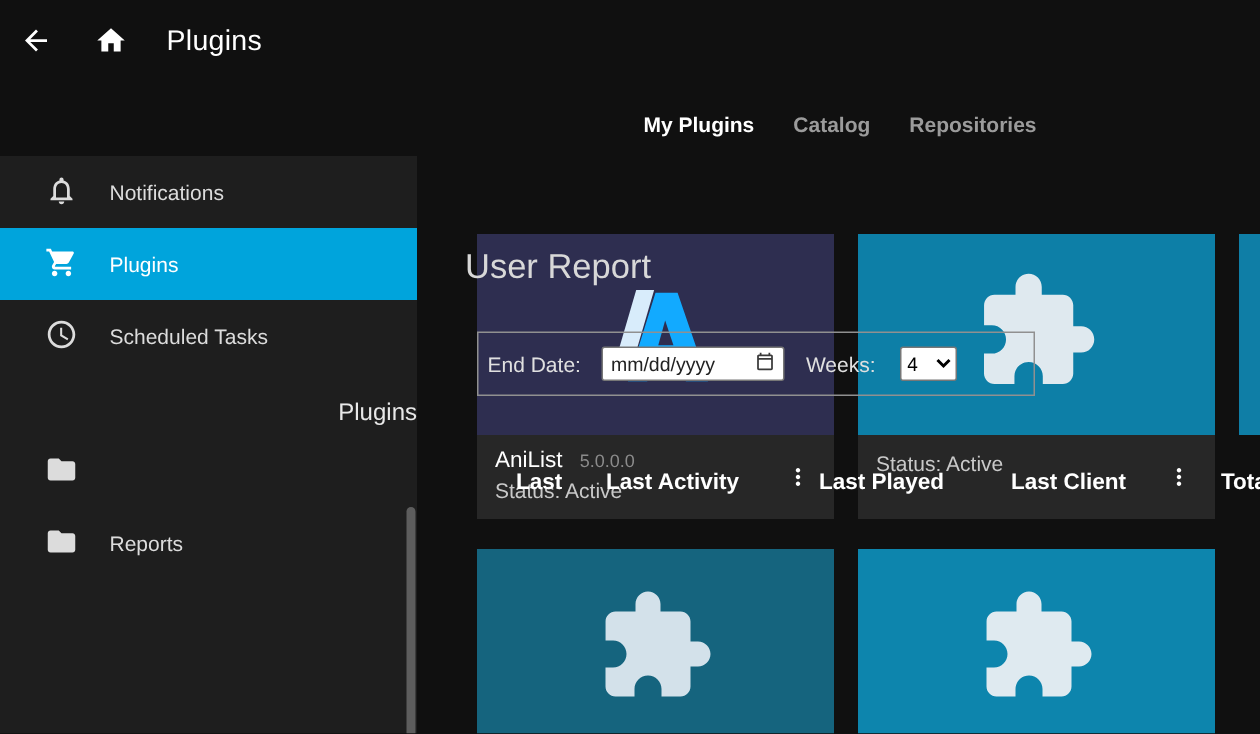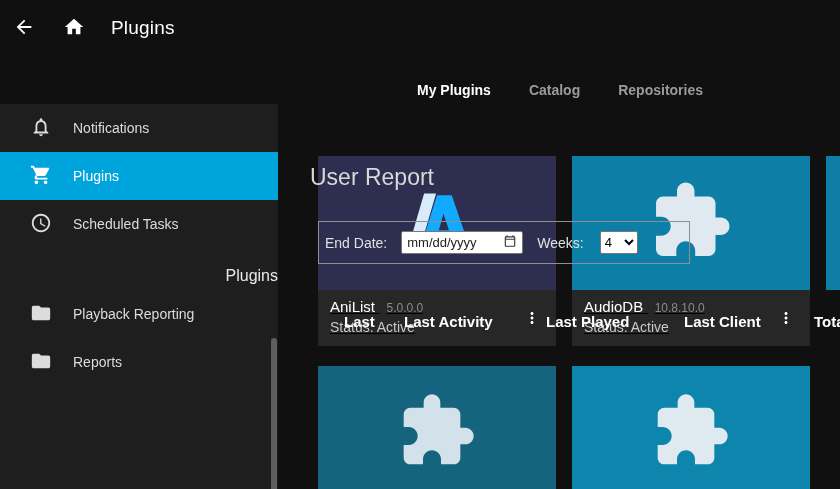--- a/index.html
+++ b/index.html
@@ -11,36 +11,36 @@
   }
   #screen { position:relative; width:840px; height:489px; background:#101010; overflow:hidden; }
 
   
   .header { position:absolute; top:0; left:0; width:840px; height:56px; display:flex; align-items:center; padding-left:11px; z-index:10; }
   .icon-btn { width:26px; height:26px; background:none; border:none; padding:0; cursor:pointer; display:flex; align-items:center; justify-content:center; color:#fff; }
   .icon-btn + .icon-btn { margin-left:24px; }
   .page-title { color:#fff; font-size:19px; font-weight:400; margin-left:24px; letter-spacing:.2px; }
 
   
-  .tabs { position:absolute; top:68px; left:280px; width:560px; height:30px; display:flex; justify-content:center; align-items:flex-end; gap:38px; z-index:10; }
+  .tabs { position:absolute; top:68px; left:280px; width:560px; height:30px; display:flex; justify-content:center; align-items:center; gap:26px; z-index:10; }
   .tab { font-size:14px; font-weight:700; color:#9b9b9b; cursor:pointer; white-space:nowrap; }
   .tab.active { color:#fff; }
 
   
   .sidebar { position:absolute; top:104px; left:0; width:278px; height:401px; background:#1e1e1e; z-index:5;text-align:right; }
   .side-item { height:48px; display:flex; align-items:center; padding-left:30px; gap:21px; color:#dcdcdc; font-size:14px; cursor:pointer; }
   .side-item.active { background:#00a4dc; color:#fff; }
   .side-item svg { flex:0 0 auto; }
   .side-section { margin-top:16px; margin-bottom:2px; padding-left:16px; color:#e8e8e8; font-size:16px; height:24px; line-height:24px; }
   .side-scroll { position:absolute; top:234px; right:1px; width:6px; height:160px; background:#5d5d5d; border-radius:3px; cursor:pointer; }
 
   
   .main { position:absolute; top:104px; left:280px; width:560px; height:385px; overflow:hidden; }
 
-  .card { position:absolute; width:238px; cursor:pointer; z-index:1;text-decoration:underline; }
+  .card { position:absolute; width:238px; cursor:pointer; z-index:1; }
   .card-img { height:134px; display:flex; align-items:center; justify-content:center; }
   .card-img.anilist   { background:#2e2e50; }
   .card-img.audiodb   { background:#0d7fa7; }
   .card-img.row2left  { background:#15647e; }
   .card-img.row2right { background:#0d85ad; }
   .card-img.sliver    { background:#0f7ea6; }
   .card-info { height:56px; background:#272727; position:relative; padding:8px 12px 0 12px; }
   .card-name { color:#fff; font-size:15px; }
   .card-ver { color:#8b8b8b; font-size:12px; margin-left:7px; }
   .card-status { color:#c9c9c9; font-size:14px; margin-top:3px; }
@@ -110,21 +110,20 @@
     </div>
 
     <div class="side-section">Plugins</div>
 
     <div class="side-item">
       <span>
         <svg width="22" height="22" viewBox="0 0 24 24">
             <path fill="currentColor" d="M10 4H4c-1.1 0-1.99.9-1.99 2L2 18c0 1.1.9 2 2 2h16c1.1 0 2-.9 2-2V8c0-1.1-.9-2-2-2h-8l-2-2z"></path>
           </svg>
       </span>
-      <span>Playback Reporting</span>
     </div>
     <div class="side-item">
       <span>
         <svg width="22" height="22" viewBox="0 0 24 24">
             <path fill="currentColor" d="M10 4H4c-1.1 0-1.99.9-1.99 2L2 18c0 1.1.9 2 2 2h16c1.1 0 2-.9 2-2V8c0-1.1-.9-2-2-2h-8l-2-2z"></path>
           </svg>
       </span>
       <span>Reports</span>
     </div>
 
@@ -159,24 +158,20 @@
 
     <div class="card" style="left:292px; top:52px;">
       <div class="card-img audiodb">
         <span>
           <svg width="84" height="84" viewBox="0 0 24 24">
               <path fill="#dfe9ef" d="M20.5 11H19V7c0-1.1-.9-2-2-2h-4V3.5C13 2.12 11.88 1 10.5 1S8 2.12 8 3.5V5H4c-1.1 0-1.99.9-1.99 2v3.8H3.5c1.49 0 2.7 1.21 2.7 2.7s-1.21 2.7-2.7 2.7H2V20c0 1.1.9 2 2 2h3.8v-1.5c0-1.49 1.21-2.7 2.7-2.7 1.49 0 2.7 1.21 2.7 2.7V22H17c1.1 0 2-.9 2-2v-4h1.5c1.38 0 2.5-1.12 2.5-2.5S21.88 11 20.5 11z"></path>
             </svg>
         </span>
       </div>
       <div class="card-info">
-        <div>
-          <span class="card-name">AudioDB</span>
-          <span class="card-ver">10.8.10.0</span>
-        </div>
         <div class="card-status">Status: Active</div>
         <button class="card-menu">
           <svg width="18" height="18" viewBox="0 0 24 24">
               <path fill="#fff" d="M12 8c1.1 0 2-.9 2-2s-.9-2-2-2-2 .9-2 2 .9 2 2 2zm0 2c-1.1 0-2 .9-2 2s.9 2 2 2 2-.9 2-2-.9-2-2-2zm0 6c-1.1 0-2 .9-2 2s.9 2 2 2 2-.9 2-2-.9-2-2-2z"></path>
             </svg>
         </button>
       </div>
     </div>
 
     <div class="card" style="left:546px; top:52px;">
@@ -218,18 +213,18 @@
       <span class="weeks-label">Weeks:</span>
       <select class="weeks-select">
         <option selected="">4</option>
       </select>
     </div>
 
     <div class="report-headers">
       <span style="left:64px">Last</span>
       <span style="left:124px">Last Activity</span>
       <span style="left:266px">Last Played</span>
-      <span style="left:404px">Last Client</span>
+      <span style="left:394px">Last Client</span>
       <span style="left:534px">Total</span>
     </div>
 
   </main>
 </div>
 
 </body></html>

